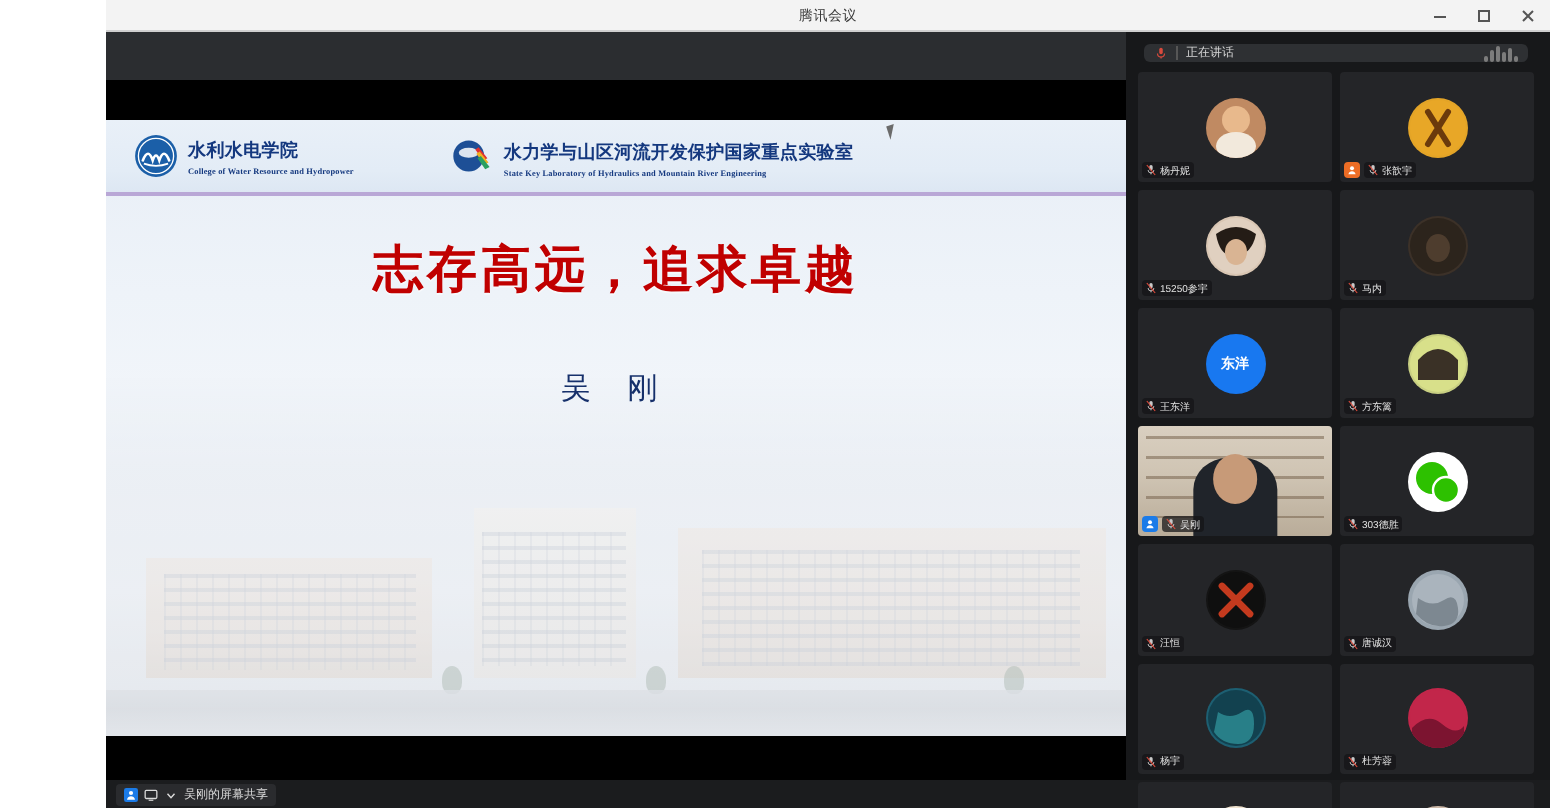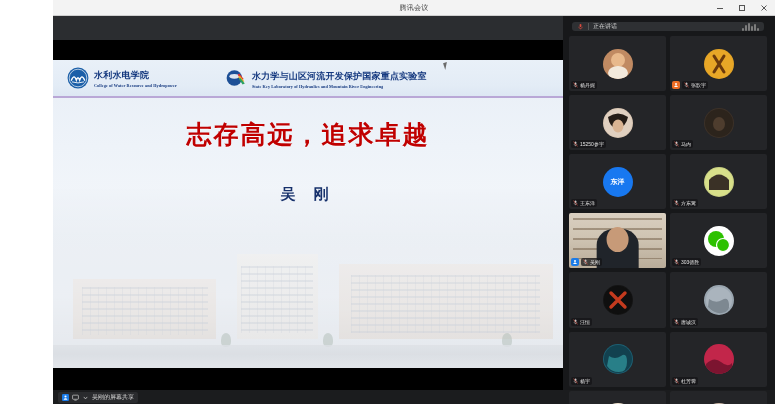--- a/index.html
+++ b/index.html
@@ -116,21 +116,21 @@
   }
   .headline {
     color: #c00000; font-weight: bold;
     font-size: 25px; letter-spacing: 2px;
     text-shadow: 0 1px 0 rgba(255,255,255,.5);
   }
   #headline-1 { margin-top: 20px; }
   #headline-2 { margin-top: 16px; }
   #presenter {
     margin-top: 34px;
-    font-size: 15px; color: #16306b; font-weight: bold; letter-spacing: 7px;
+    font-size: 15px; color: #16306b; font-weight: normal; letter-spacing: 7px;
   }
   #slide-date {
     margin-top: 20px;
     font-size: 15px; color: #16306b; font-weight: bold; letter-spacing: 1px;
   }
   #cursor {
     position: absolute; right: 22%; top: 2px; z-index: 5;
     width: 0; height: 0;
     border-left: 4px solid #6b6b6b;
     border-right: 3px solid transparent;

